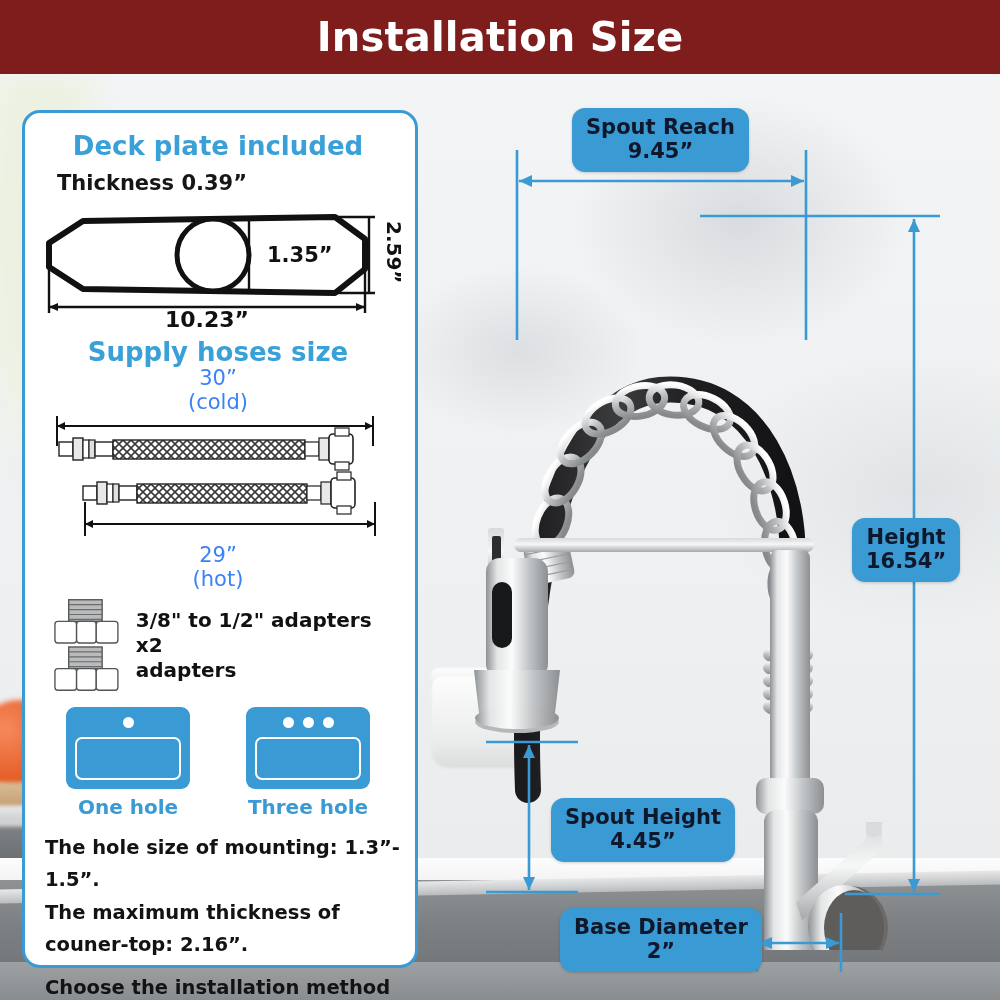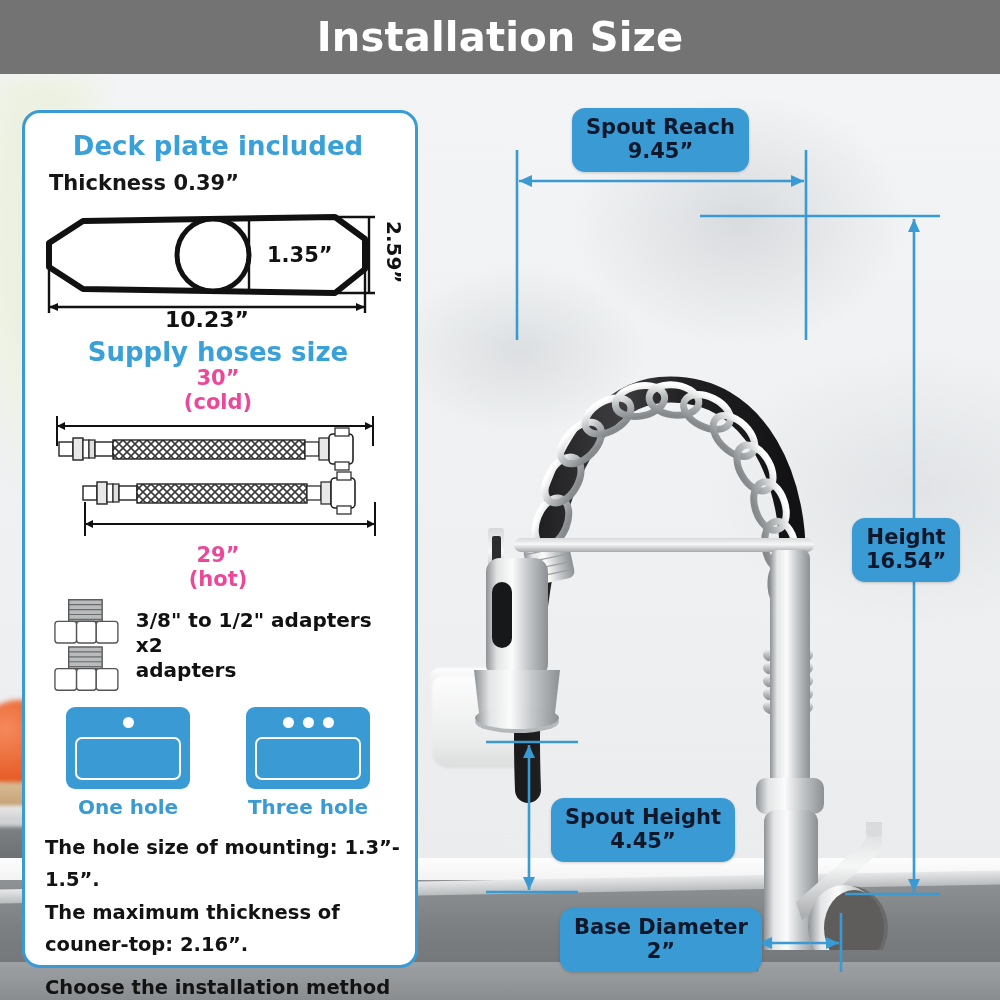--- a/index.html
+++ b/index.html
@@ -92,49 +92,49 @@
     transform: skewY(-1.1deg);
   }
   .sink-shine {
     position:absolute; left:0; top:962px; right:0; height:38px;
     background: linear-gradient(180deg,#9ea1a4,#8a8d90);
   }
 
   
   .header {
     position: absolute; left:0; top:0; width:1000px; height:74px;
-    background: #737373;
+    background: #7f1d1d;
     display:flex; align-items:center; justify-content:center;
   }
   .header h1 {
     color:#ffffff; font-size:40px; font-weight:bold; letter-spacing:.2px;
     font-family:"DejaVu Sans", sans-serif;
   }
 
   
   .panel {
     position:absolute; left:22px; top:110px; width:396px; height:858px;
     background:#ffffff; border:3px solid #3a9ad4; border-radius:18px;
     padding: 12px 14px 10px 10px;
   }
   .panel-title {
     text-align:center; color:#3aa0d8; font-weight:bold;
     font-family:"DejaVu Sans", sans-serif;
   }
   .t-deck { font-size:26px; margin-top:6px; }
   .t-hose { font-size:26px; margin-top:6px; }
   .thick {
-    font-size:21px; color:#161616; font-weight:bold; margin:10px 0 0 14px;
+    font-size:21px; color:#161616; font-weight:bold; margin:10px 0 0 22px;
     font-family:"DejaVu Sans", sans-serif;
   }
 
   .dimtext { font-family:"DejaVu Sans", sans-serif; font-weight:bold; fill:#111; }
 
   .hose-label {
-    text-align:center; font-size:21px; font-weight:bold; color:#ec4899;
+    text-align:center; font-size:21px; font-weight:normal; color:#3b82f6;
     font-family:"DejaVu Sans", sans-serif; line-height:1.12;
   }
 
   .adapters {
     display:flex; align-items:center; gap:12px; margin:6px 0 0 16px;
   }
   .adapter-text {
     font-size:20px; font-weight:bold; color:#111; line-height:1.25;
     font-family:"DejaVu Sans", sans-serif;
   }

